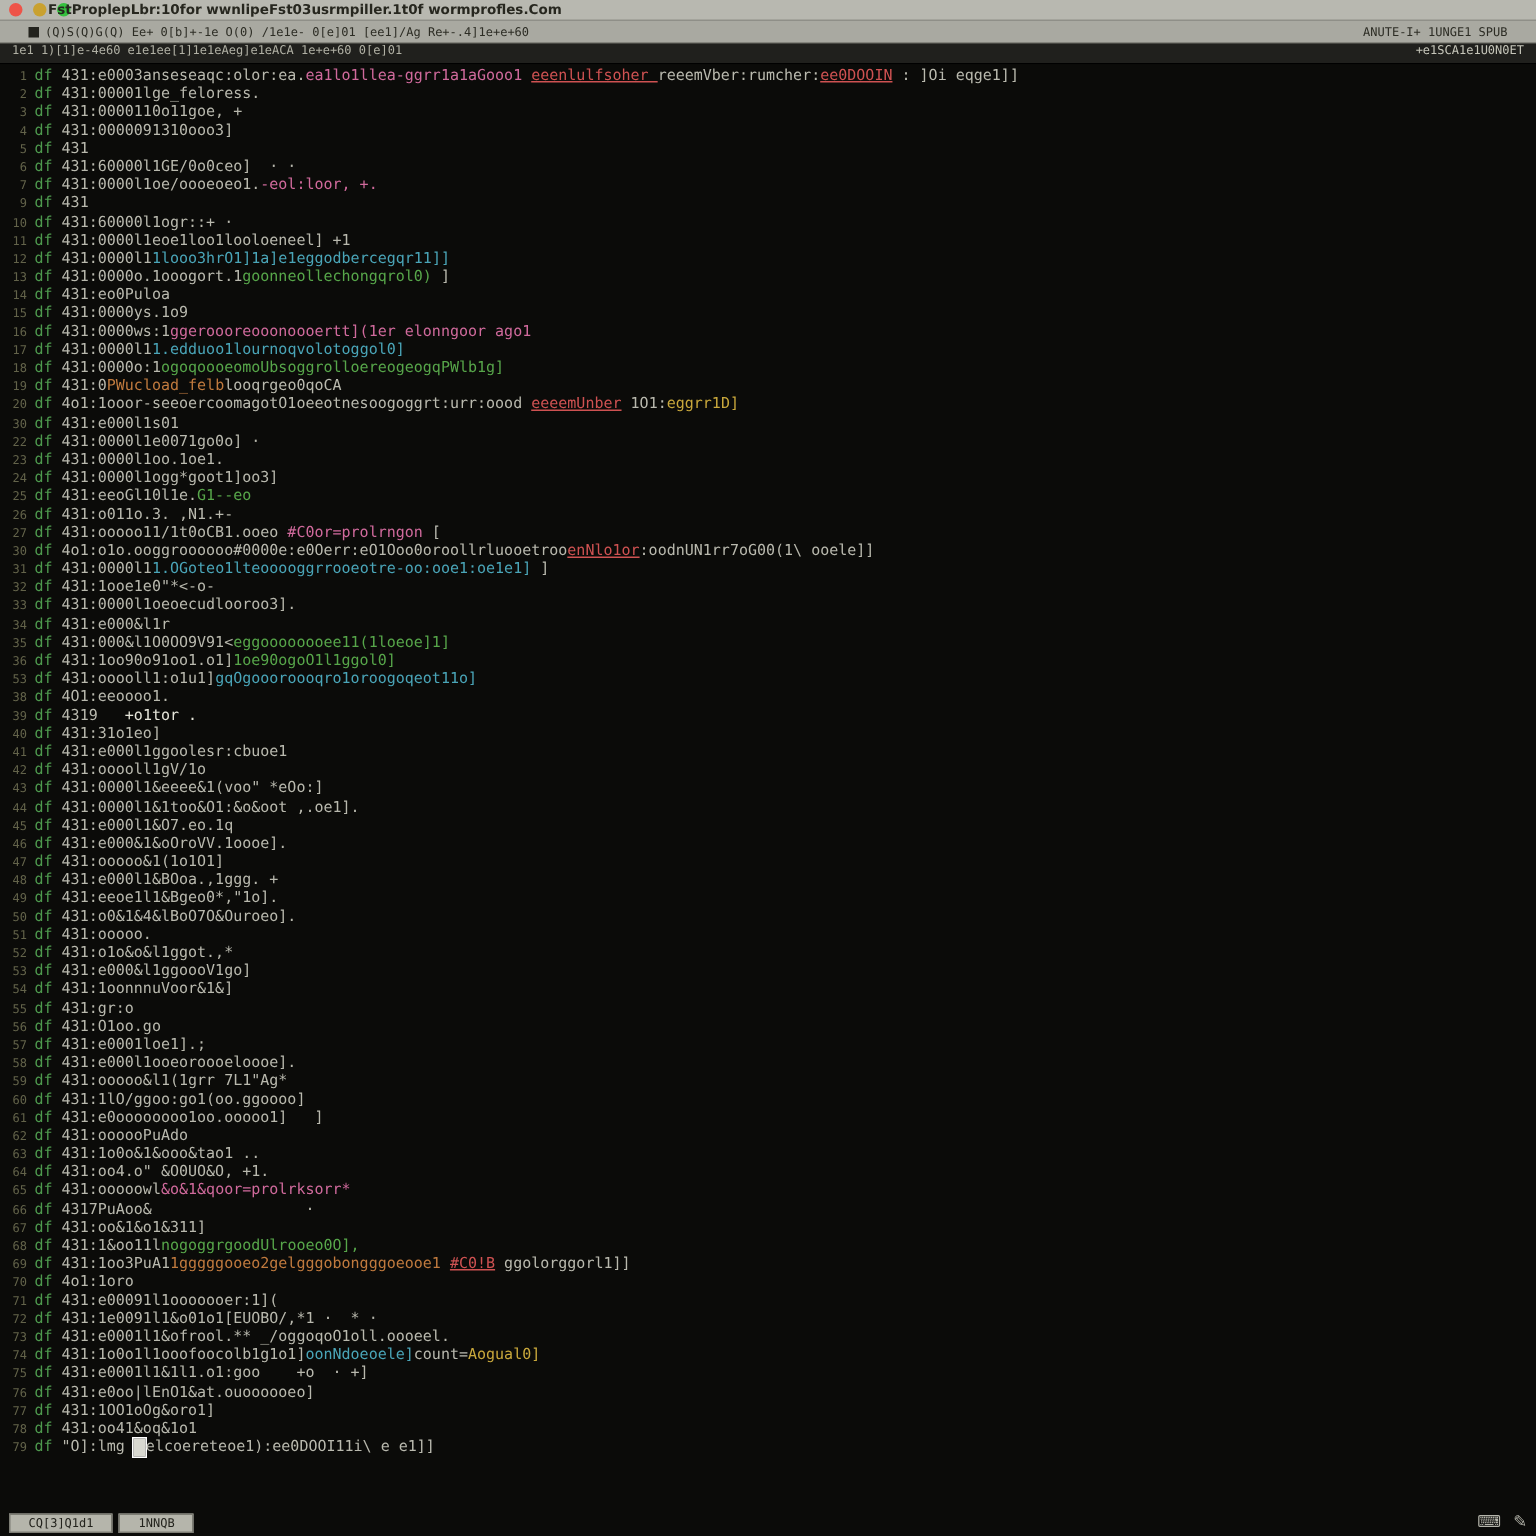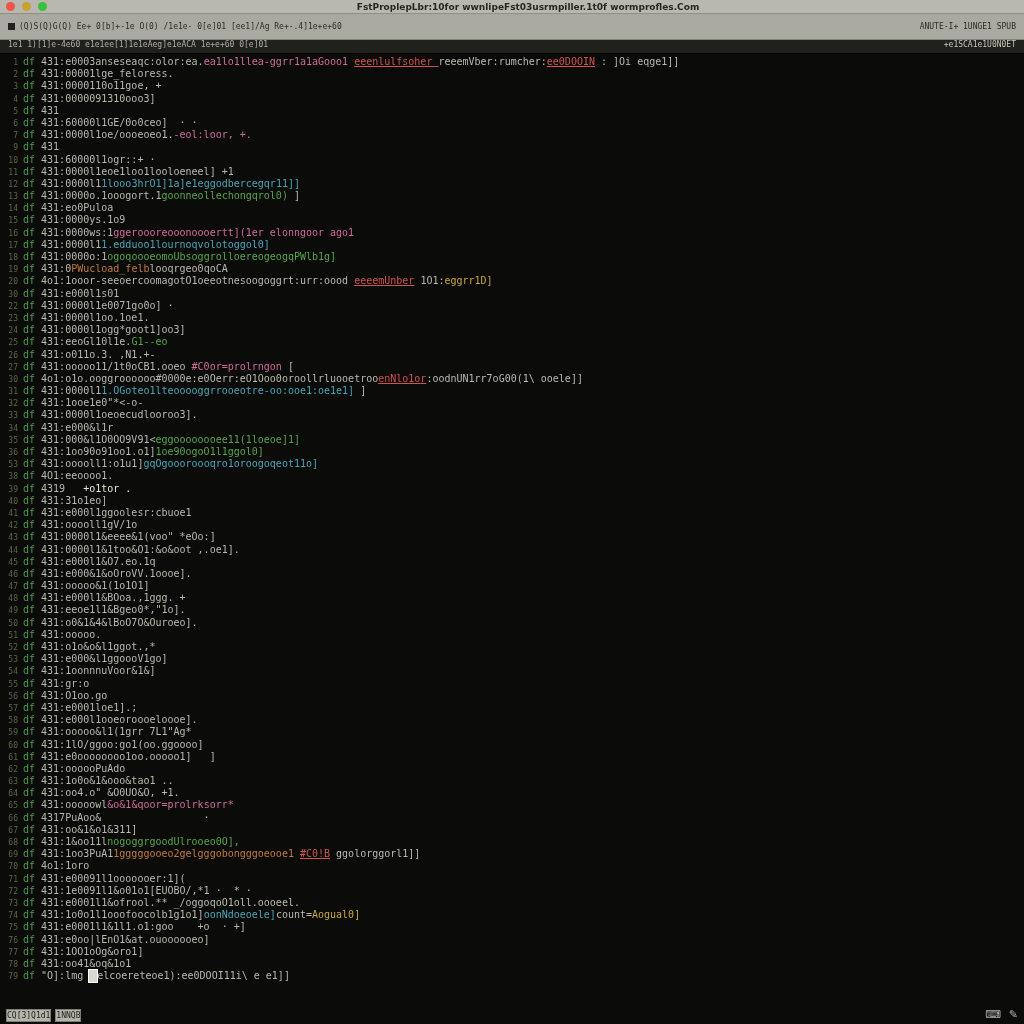--- a/index.html
+++ b/index.html
@@ -6,25 +6,25 @@
   html,body { width:1024px; height:1024px; overflow:hidden; background:#0b0b09; }
   body { font-family:"DejaVu Sans Mono", monospace; }
 
   .window { width:1024px; height:1024px; display:flex; flex-direction:column; background:#0b0b09; }
 
   
   .titlebar { height:14px; background:#b8b8b0; border-bottom:1px solid #8f8f88;
     display:flex; align-items:center; position:relative; flex:0 0 auto; }
   .traffic { display:flex; gap:7px; margin-left:6px; }
   .dot { width:9px; height:9px; border-radius:50%; }
-  .title { position:absolute; left:0; right:0; text-align:center; font-size:9px;
+  .title { position:absolute; left:0; right:0; font-size:9px;
     font-weight:bold; color:#27271f; font-family:"DejaVu Sans", sans-serif; pointer-events:none;margin-left:32px; }
 
-  .menubar { height:26px; background:#a9a9a1; border-bottom:1px solid #84847c;
-    display:flex; align-items:center; justify-content:space-between; padding:0 8px;
+  .menubar { height:15px; background:#a9a9a1; border-bottom:1px solid #84847c;
+    display:flex; align-items:center; justify-content:space-between; padding:0 19px;
     font-size:8px; color:#2c2c24; flex:0 0 auto; }
   .menubar .sq { display:inline-block; width:7px; height:7px; background:#23231d; margin-right:4px; vertical-align:middle; }
 
   .infobar { height:14px; background:#20201d; border-bottom:1px solid #000;
     display:flex; justify-content:space-between; padding:0 8px;
     font-size:8px; color:#b0b0a4; flex:0 0 auto; }
   .infobar .right { color:#c6c6ba; }
 
   
   .editor { flex:1 1 auto; overflow:hidden; padding:2px 0 0 2px; background:#0b0b09; }
@@ -40,21 +40,21 @@
   .tok-o { color:#c07a3e; }
   .tok-gr { color:#57a64a; }
   .tok-w { color:#e6e6da; }
   .tok-cur { background:#d8d8d0; color:#111; display:inline-block; min-width:8px; outline:1px solid #fff; }
 
   
   .statusbar { height:18px; flex:0 0 auto; display:flex; align-items:center;
     justify-content:space-between; padding:0 6px; background:#0b0b09; }
   .badges { display:flex; gap:4px; }
   .badge { background:#b5b5ab; color:#23231d; font-size:8px; line-height:11px;
-    padding:0 0; border:1px solid #7d7d74; }
+    padding:0 12px; border:1px solid #7d7d74; }
   .icons { display:flex; gap:8px; }
   .icon-btn { color:#b5b5ab; font-size:11px; line-height:14px; cursor:default;
     font-family:"DejaVu Sans", sans-serif; }
 </style>
 </head>
 <body>
 
 <div class="window">
 
   <div class="titlebar">

